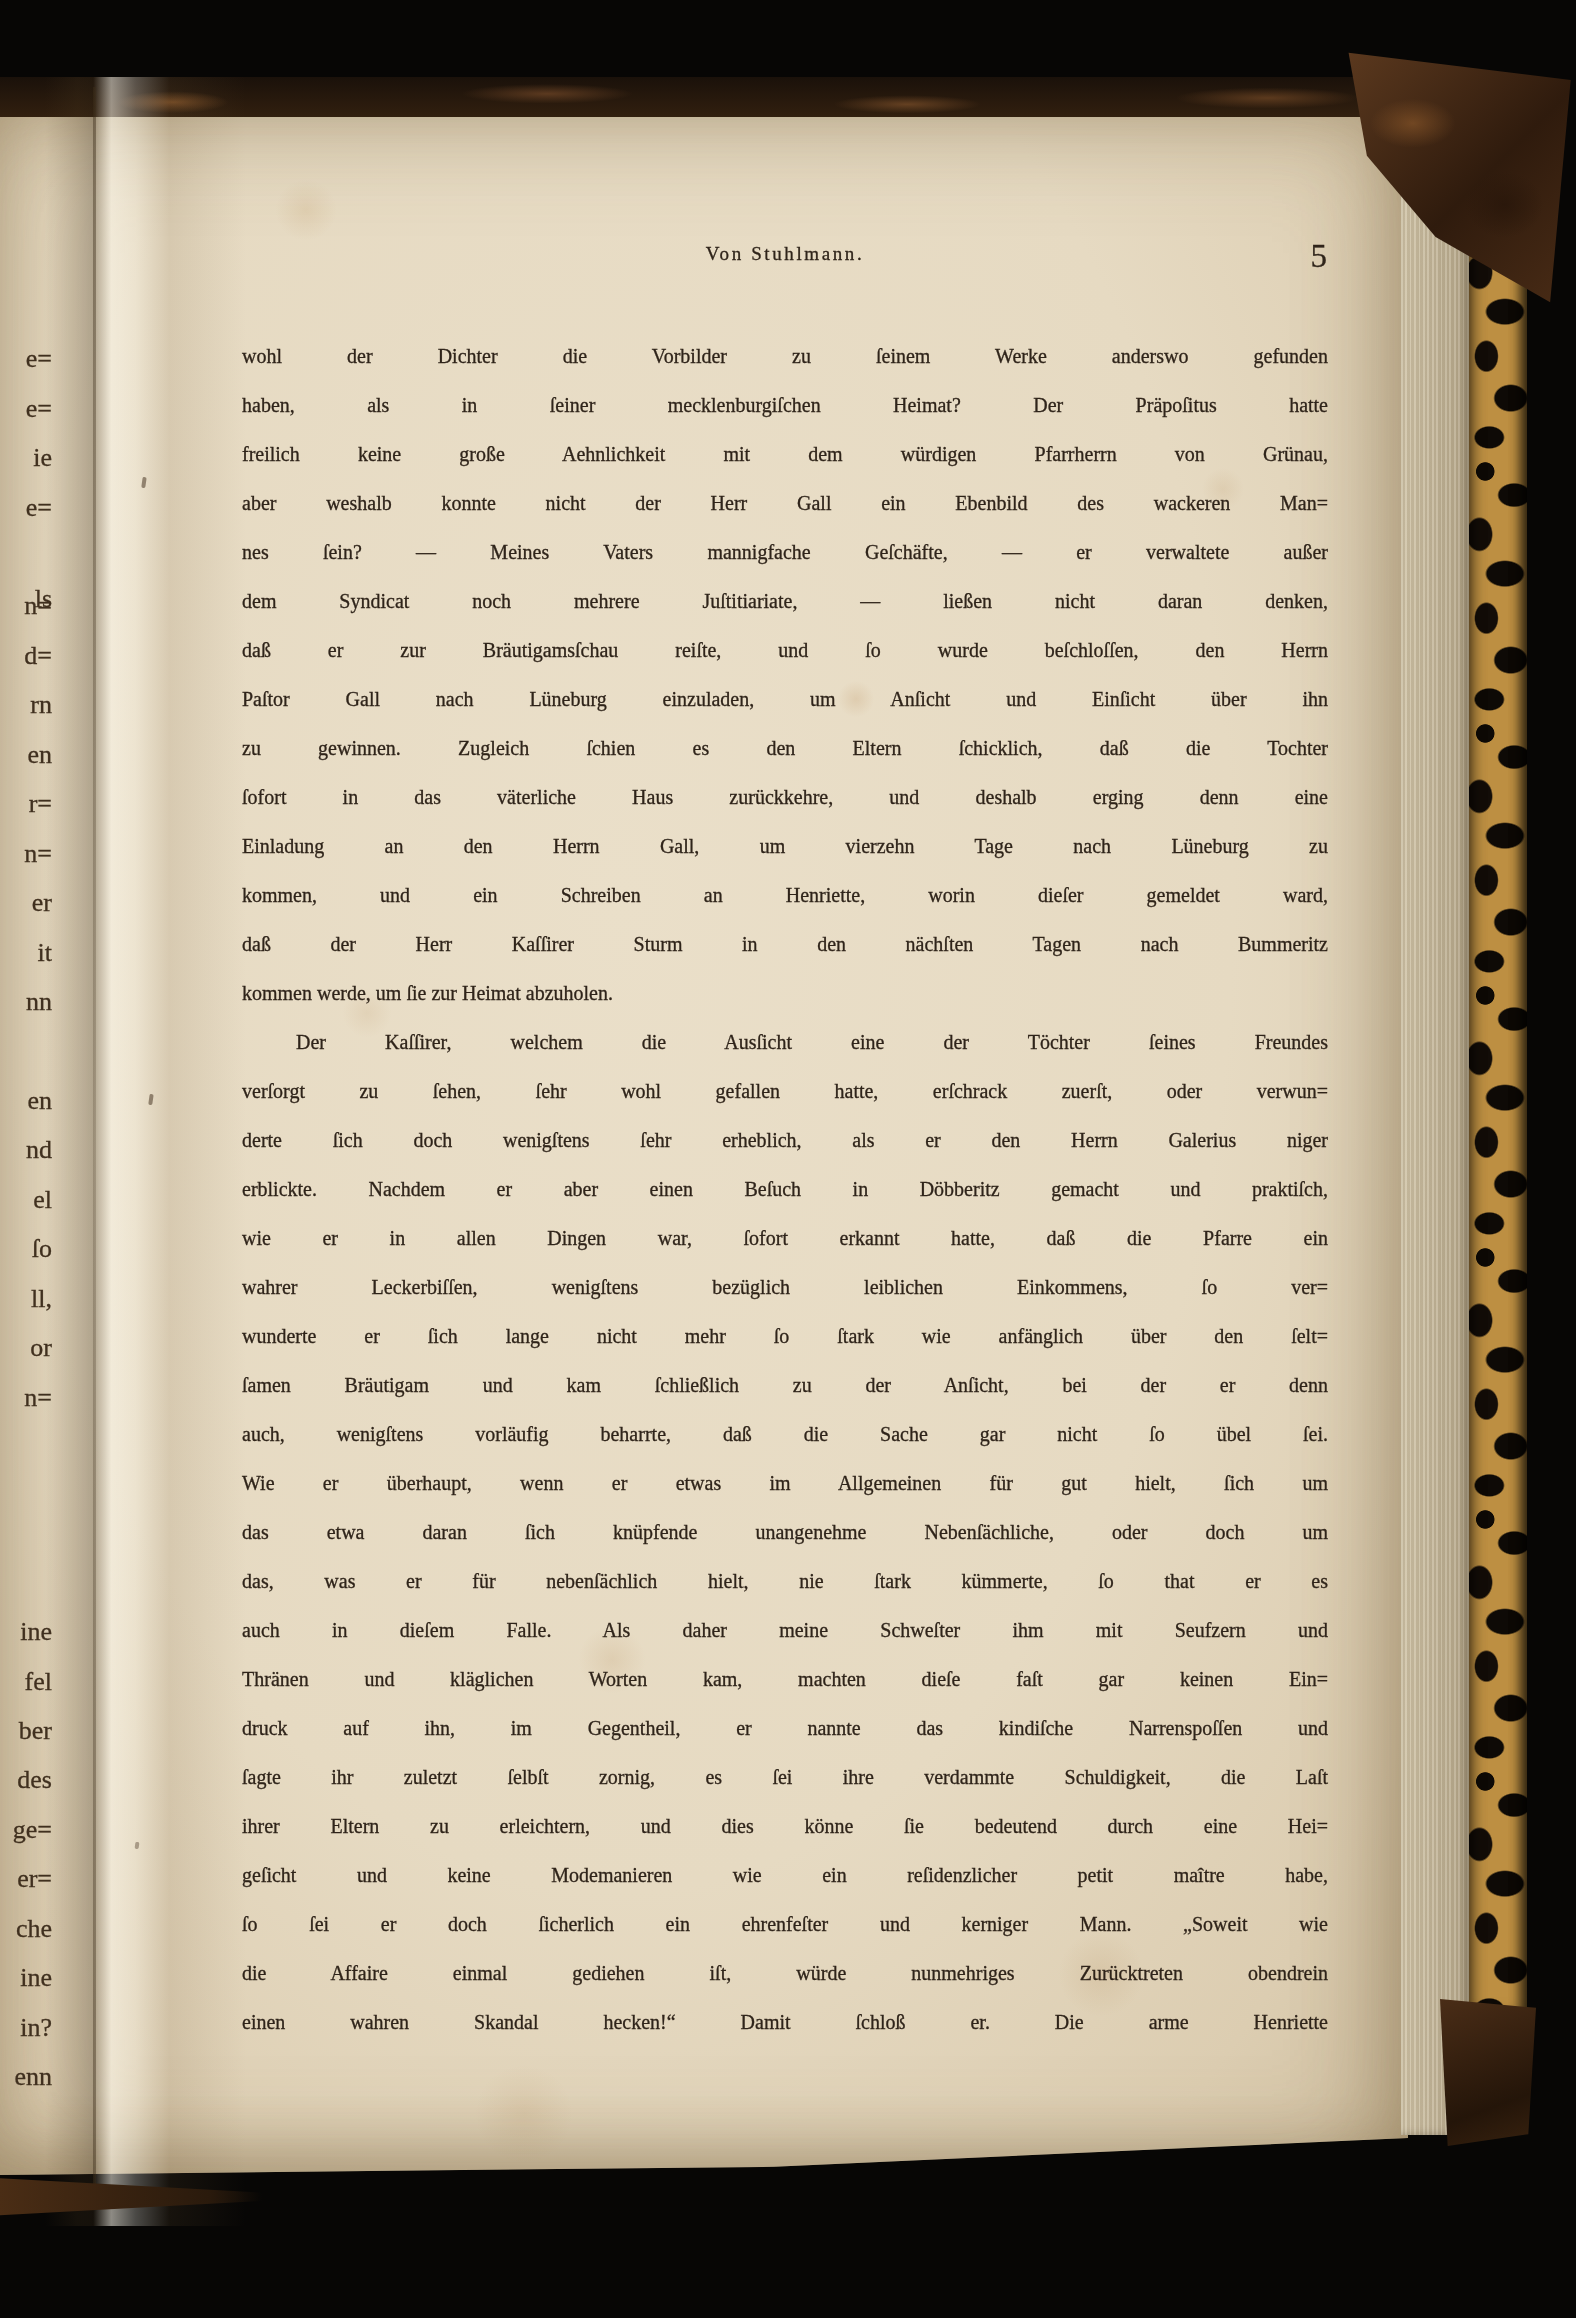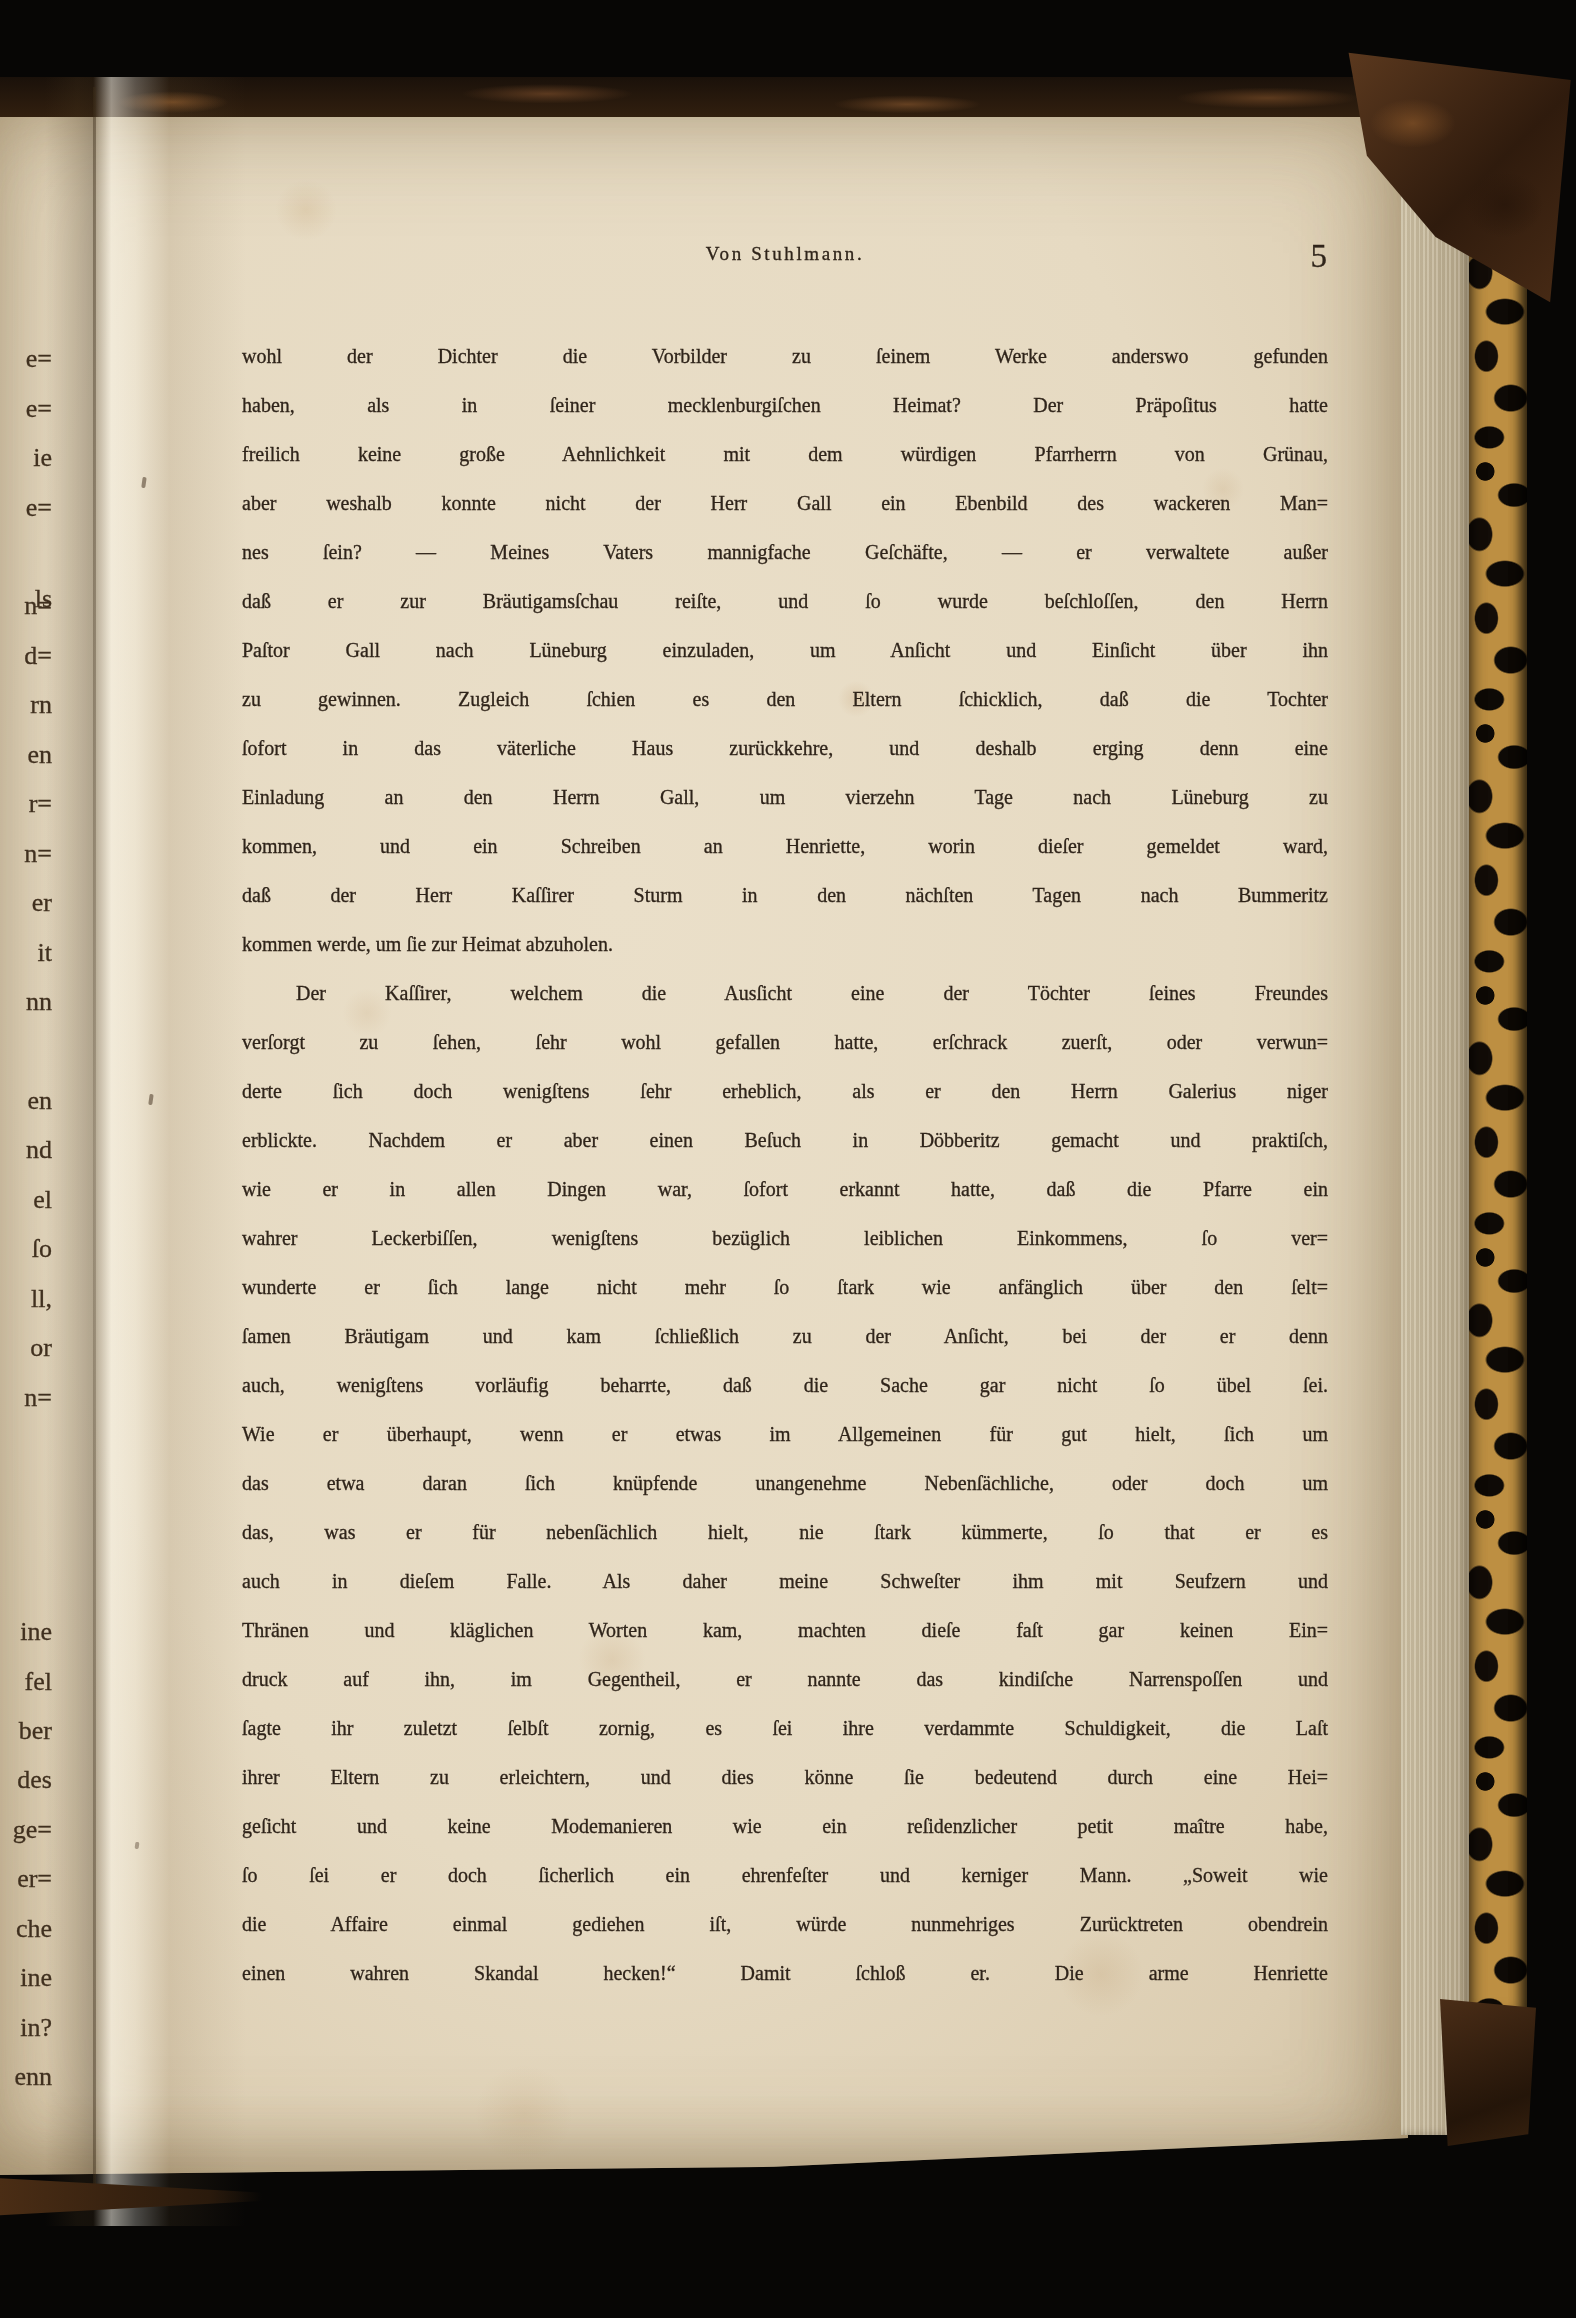--- a/index.html
+++ b/index.html
@@ -183,20 +183,21 @@
     <div class="running-title">Von Stuhlmann.</div>
     <div class="page-number">5</div>
   </div>
 
   <div class="text-block">
       <div class="tline">wohl der Dichter die Vorbilder zu ſeinem Werke anderswo gefunden</div>
       <div class="tline">haben, als in ſeiner mecklenburgiſchen Heimat? Der Präpoſitus hatte</div>
       <div class="tline">freilich keine große Aehnlichkeit mit dem würdigen Pfarrherrn von Grünau,</div>
       <div class="tline">aber weshalb konnte nicht der Herr Gall ein Ebenbild des wackeren Man=</div>
       <div class="tline">nes ſein? — Meines Vaters mannigfache Geſchäfte, — er verwaltete außer</div>
+      <div class="tline">dem Syndicat noch mehrere Juſtitiariate, — ließen nicht daran denken,</div>
       <div class="tline">daß er zur Bräutigamsſchau reiſte, und ſo wurde beſchloſſen, den Herrn</div>
       <div class="tline">Paſtor Gall nach Lüneburg einzuladen, um Anſicht und Einſicht über ihn</div>
       <div class="tline">zu gewinnen. Zugleich ſchien es den Eltern ſchicklich, daß die Tochter</div>
       <div class="tline">ſofort in das väterliche Haus zurückkehre, und deshalb erging denn eine</div>
       <div class="tline">Einladung an den Herrn Gall, um vierzehn Tage nach Lüneburg zu</div>
       <div class="tline">kommen, und ein Schreiben an Henriette, worin dieſer gemeldet ward,</div>
       <div class="tline">daß der Herr Kaſſirer Sturm in den nächſten Tagen nach Bummeritz</div>
       <div class="tline short">kommen werde, um ſie zur Heimat abzuholen.</div>
       <div class="tline indent">Der Kaſſirer, welchem die Ausſicht eine der Töchter ſeines Freundes</div>
       <div class="tline">verſorgt zu ſehen, ſehr wohl gefallen hatte, erſchrack zuerſt, oder verwun=</div>

